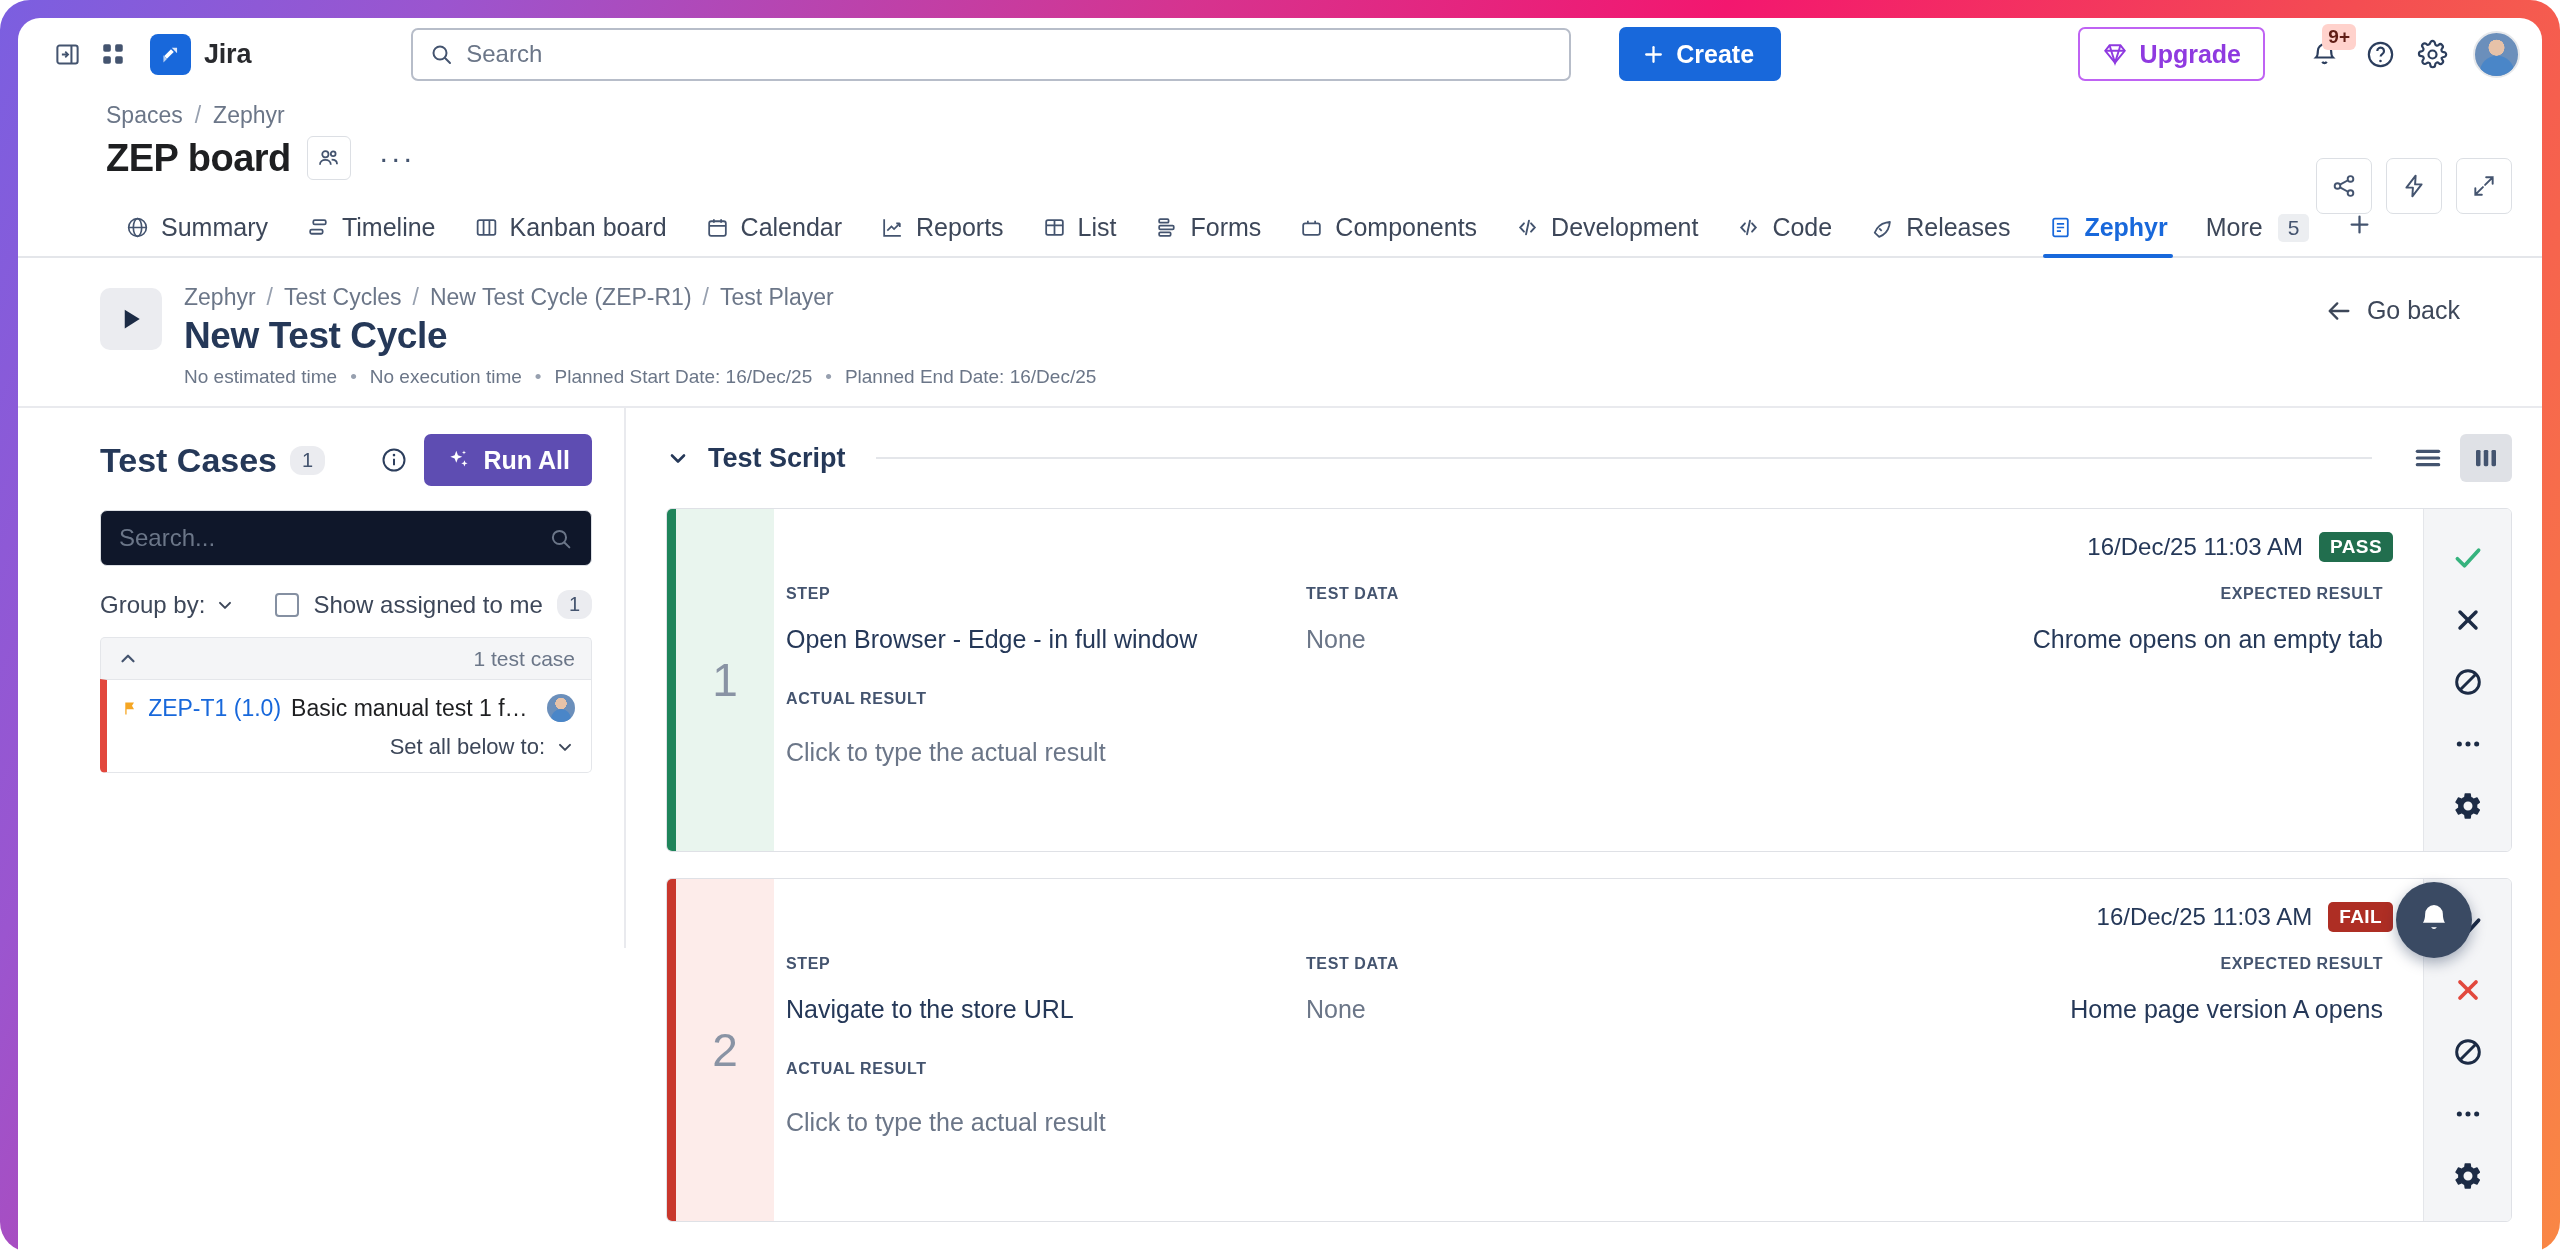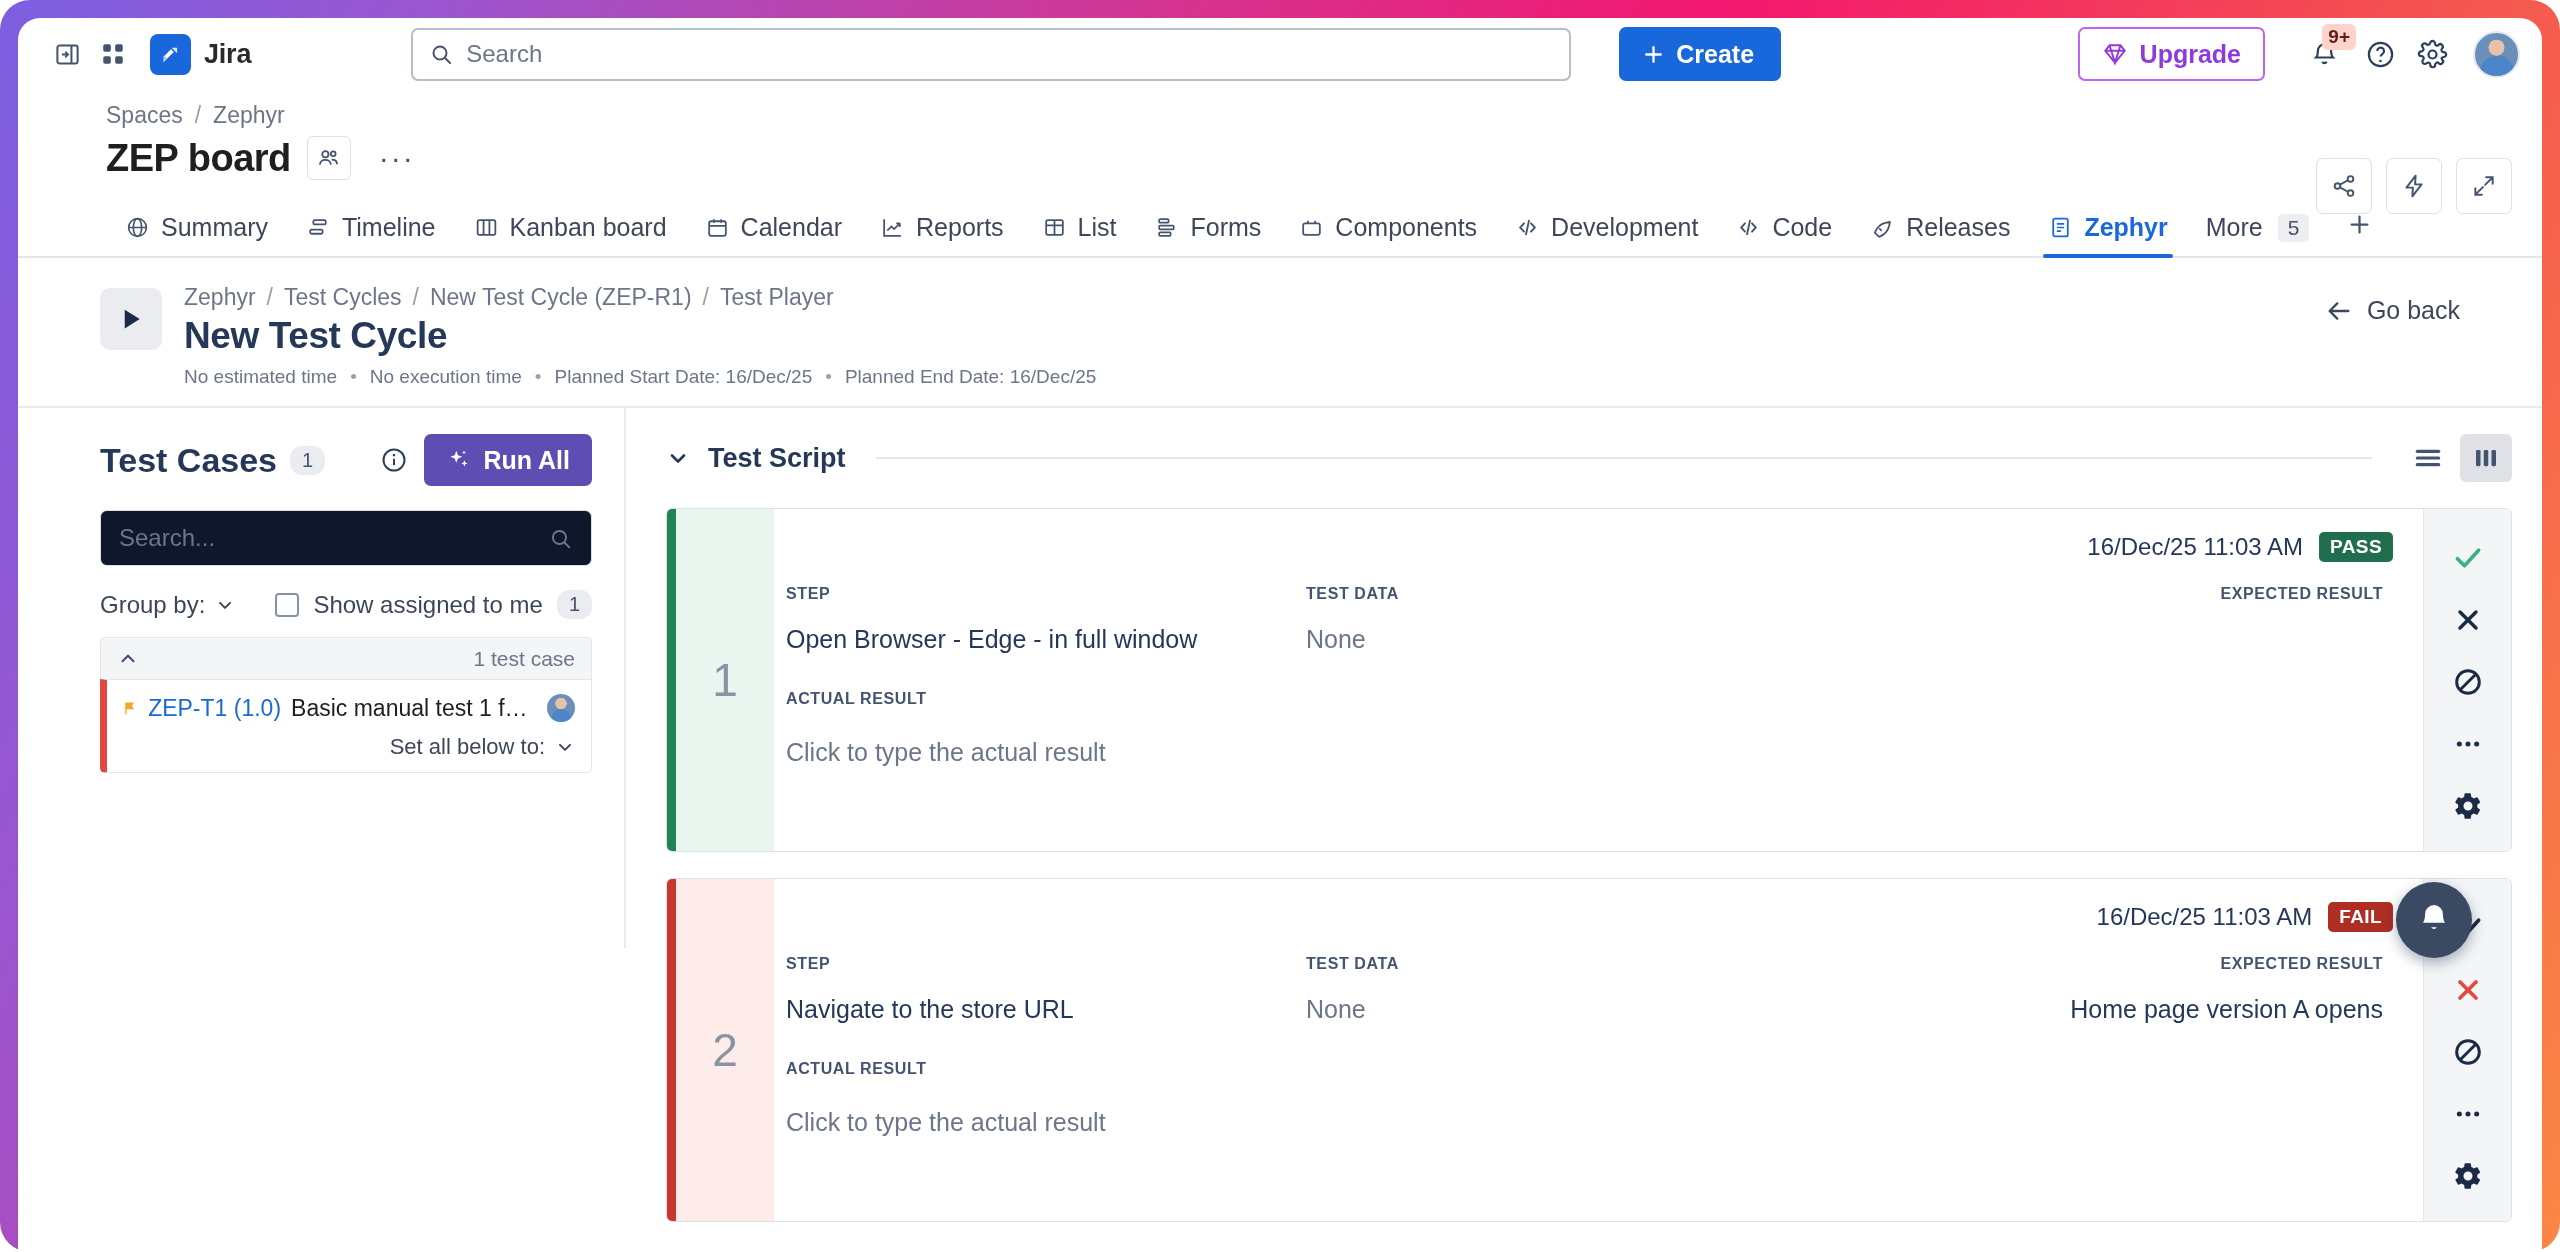--- a/index.html
+++ b/index.html
@@ -673,20 +673,21 @@
             <div class="sc-col-step">
               <div class="collabel">STEP</div>
               <div class="colval">Open Browser - Edge - in full window</div>
             </div>
             <div class="sc-col-data">
               <div class="collabel">TEST DATA</div>
               <div class="colval muted">None</div>
             </div>
             <div class="sc-col-exp">
               <div class="collabel">EXPECTED RESULT</div>
+              <div class="colval">Chrome opens on an empty tab</div>
             </div>
           </div>
           <div class="sc-actual">
             <div class="collabel">ACTUAL RESULT</div>
             <div class="placeholder">Click to type the actual result</div>
           </div>
         </div>
         <div class="sc-actions">
           <div class="act">
             <svg width="34" height="34" viewBox="0 0 24 24" fill="none" stroke="#36b37e" stroke-width="2.6" stroke-linecap="round" stroke-linejoin="round">

